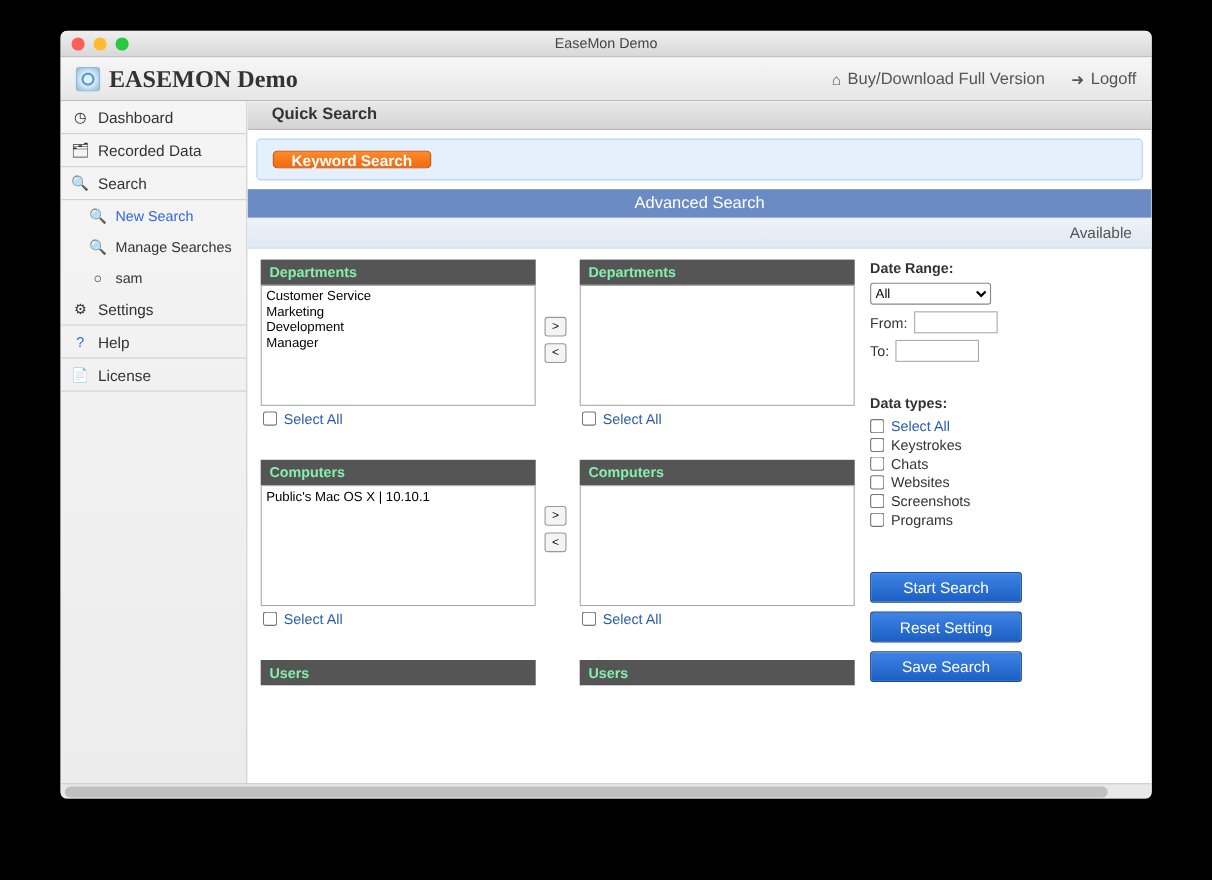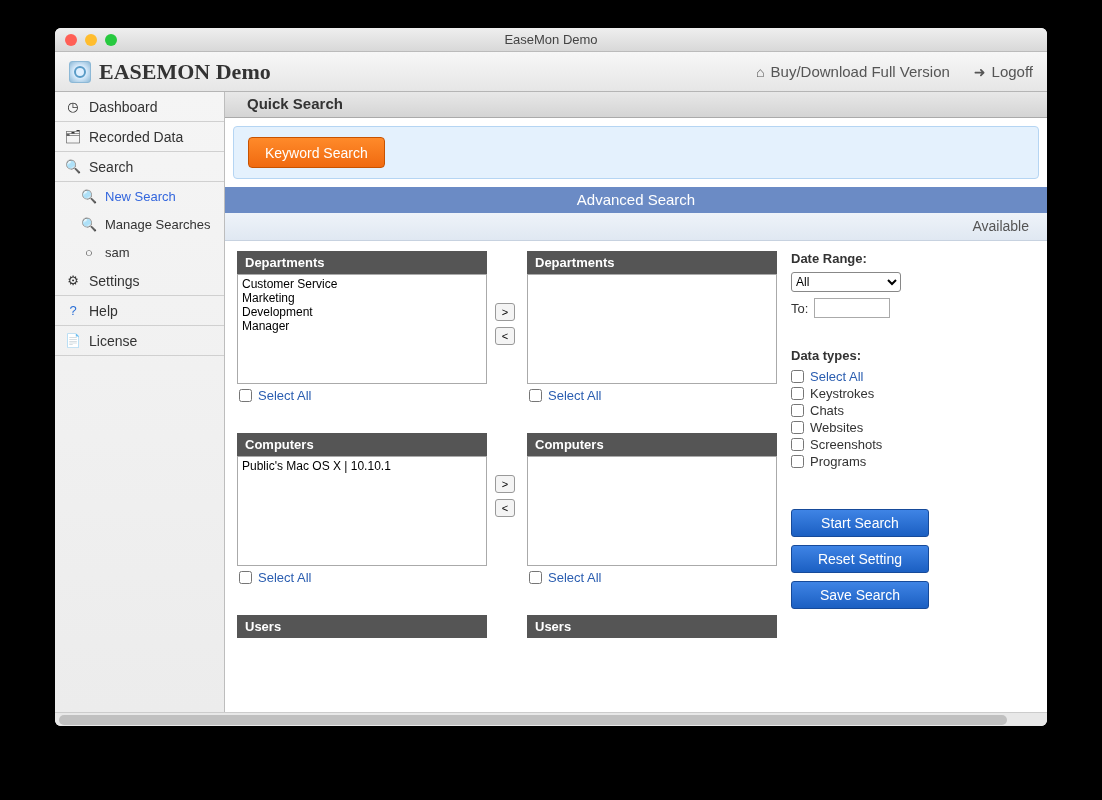--- a/index.html
+++ b/index.html
@@ -23,27 +23,27 @@
 .body-wrap { flex: 1; display: flex; min-height: 0; }
 .sidebar { width: 170px; background: linear-gradient(#f5f5f5,#ececec); border-right: 1px solid #bdbdbd; font-size: 14px; }
 .nav-item { display: flex; align-items: center; gap: 8px; height: 30px; padding: 0 10px; border-bottom: 1px solid #d0d0d0; color: #333; cursor: pointer; }
 .nav-item.sub { padding-left: 26px; height: 28px; border-bottom: none; font-size: 13px; }
 .nav-item.active { color: #3366dd; }
 .nav-item .sico { width: 16px; height: 16px; display: inline-flex; align-items: center; justify-content: center; font-size: 13px; }
 .main { flex: 1; display: flex; flex-direction: column; background: #fff; overflow: hidden; }
 .section-title { height: 26px; background: linear-gradient(#e8e8e8,#d4d4d4); border-bottom: 1px solid #aaa; font-weight: bold; font-size: 15px; padding: 3px 22px; color: #333; }
 .quick-search { background: #e4f1fd; border: 1px solid #b5d5f3; margin: 8px; border-radius: 4px; padding: 10px 14px; display: flex; gap: 24px; align-items: center; }
 .quick-search input { width: 390px; height: 30px; border: 2px solid #8db9e8; border-radius: 3px; padding: 0 8px; font-size: 14px; color: #888; outline: none; }
-.kw-btn { background: linear-gradient(#ff8a2a,#f06a10); color: #fff; border: 1px solid #c75200; border-radius: 4px; height: 31px; padding: 0 16px; font-size: 14px; cursor: pointer; }
+.kw-btn { background: linear-gradient(#ff8a2a,#f06a10); color: #fff; border: 1px solid #c75200; border-radius: 4px; height: 16px; padding: 0 16px; font-size: 14px; cursor: pointer; font-weight: bold; }
 .adv-header { height: 26px; background: #6b8bc5; color: #fff; font-size: 15px; padding: 4px 10px; font-weight: 500; text-align: center; }
 .avail-header { height: 28px; background: linear-gradient(#eef3f9,#e0e8f2); border-bottom: 1px solid #c7d2e0; padding: 5px 18px; color: #555; font-size: 14px; text-align: right; }
 .adv-body { flex: 1; display: flex; padding: 10px 12px; gap: 14px; overflow: auto; }
 .cols { display: flex; gap: 8px; }
 .listcol { width: 250px; display: flex; flex-direction: column; gap: 26px; }
-.list-block .hdr { background: #555; color: #ffffff; font-size: 13px; font-weight: bold; padding: 4px 8px; }
+.list-block .hdr { background: #555; color: #86efac; font-size: 13px; font-weight: bold; padding: 4px 8px; }
 .list-block .listbox { height: 110px; border: 1px solid #aaa; background: #fff; font-size: 12px; padding: 2px 4px; overflow: auto; }
 .list-block .listbox div { cursor: pointer; }
 .sel-all { display: flex; align-items: center; gap: 6px; padding: 4px 2px; font-size: 13px; }
 .sel-all a { color: #2a5db0; text-decoration: none; cursor: pointer; }
 .arrow-col { width: 24px; display: flex; flex-direction: column; gap: 130px; padding-top: 52px; }
 .arrow-pair { display: flex; flex-direction: column; gap: 6px; }
 .arrow-pair button { width: 20px; height: 18px; border: 1px solid #999; background: #f4f4f4; border-radius: 3px; font-size: 11px; cursor: pointer; }
 .right-panel { width: 190px; font-size: 13px; color: #333; }
 .right-panel .lbl-b { font-weight: bold; margin-bottom: 6px; display: block; }
 .right-panel select { width: 110px; height: 20px; border: 1px solid #888; border-radius: 3px; font-size: 12px; background: #fff; }
@@ -200,20 +200,24 @@
             </div>
           </div>
         </div>
 
         <div class="right-panel">
           <span class="lbl-b">Date Range:</span>
           <select>
             <option>All</option>
           </select>
           <div class="dr-row">
+            <span>From:</span>
+            <input type="text" style="">
+          </div>
+          <div class="dr-row">
             <span>To:</span>
             <input type="text" style="">
           </div>
 
           <div style="height:24px"></div>
           <span class="lbl-b">Data types:</span>
           <div class="dt-row">
             <input type="checkbox" style="">
             <span class="lk">Select All</span>
           </div>

